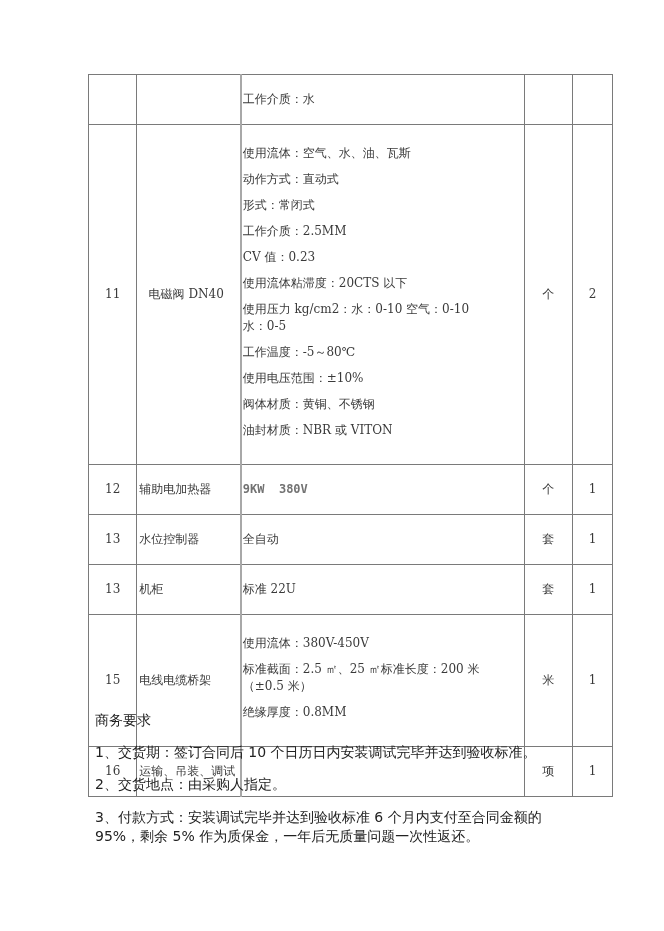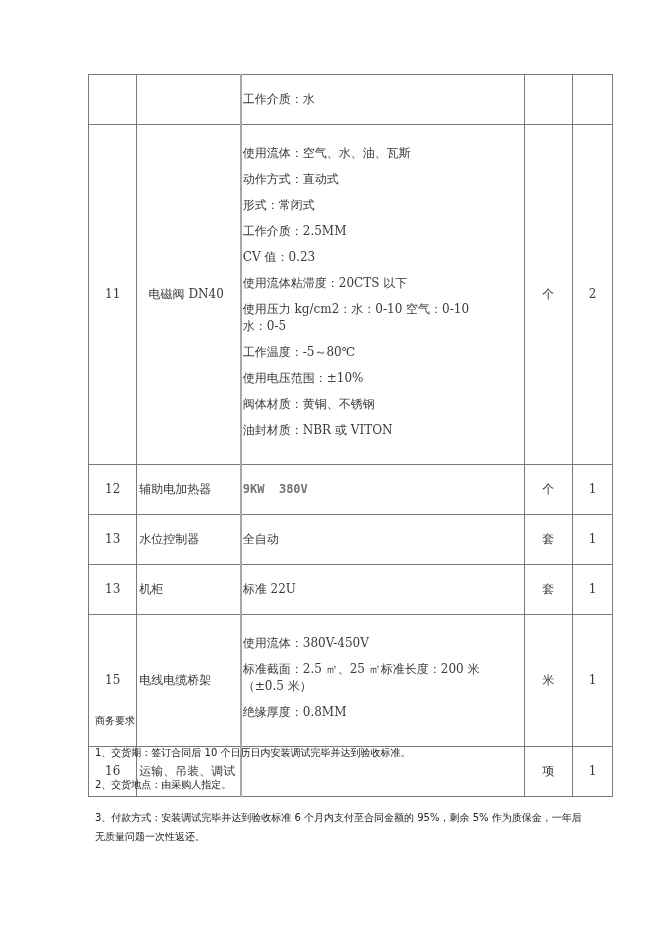--- a/index.html
+++ b/index.html
@@ -8,21 +8,21 @@
   .tbl { position:absolute; left:88px; top:74px; border-collapse:collapse; table-layout:fixed; }
   .tbl td { border:1.5px solid #7a7a7a; padding:16px; font-size:12px; line-height:17px; vertical-align:middle; color:#3a3a3a; }
   .tbl td.c-no { text-align:center; }
   .tbl td.c-name { padding-left:2px; }
   .tbl td.c-name.center { text-align:right; }
   .tbl td.c-spec { padding-left:1px; border-left:2.5px solid #a8a8a8; vertical-align:top; }
   .tbl td.c-unit, .tbl td.c-qty { text-align:center; }
   .spec-line { display:block; margin-top:6px; margin-bottom:9px; }
   .spec-line.first { margin-top:4px; }
   .spec-bold { font-weight:bold; font-family:"DejaVu Sans Mono","Liberation Mono",monospace; color:#737373; }
-  .biz { position:absolute; left:95px; font-family:"DejaVu Sans","Liberation Sans",sans-serif; font-size:10px; color:#222; line-height:19px; }
+  .biz { position:absolute; left:95px; font-family:"DejaVu Sans","Liberation Sans",sans-serif; font-size:14px; color:#222; line-height:19px; }
 </style>
 </head>
 <body>
 
 <table class="tbl">
   <colgroup>
     <col style="width:40px">
       <col style="width:104px">
       <col style="width:279px">
       <col style="width:48px">

